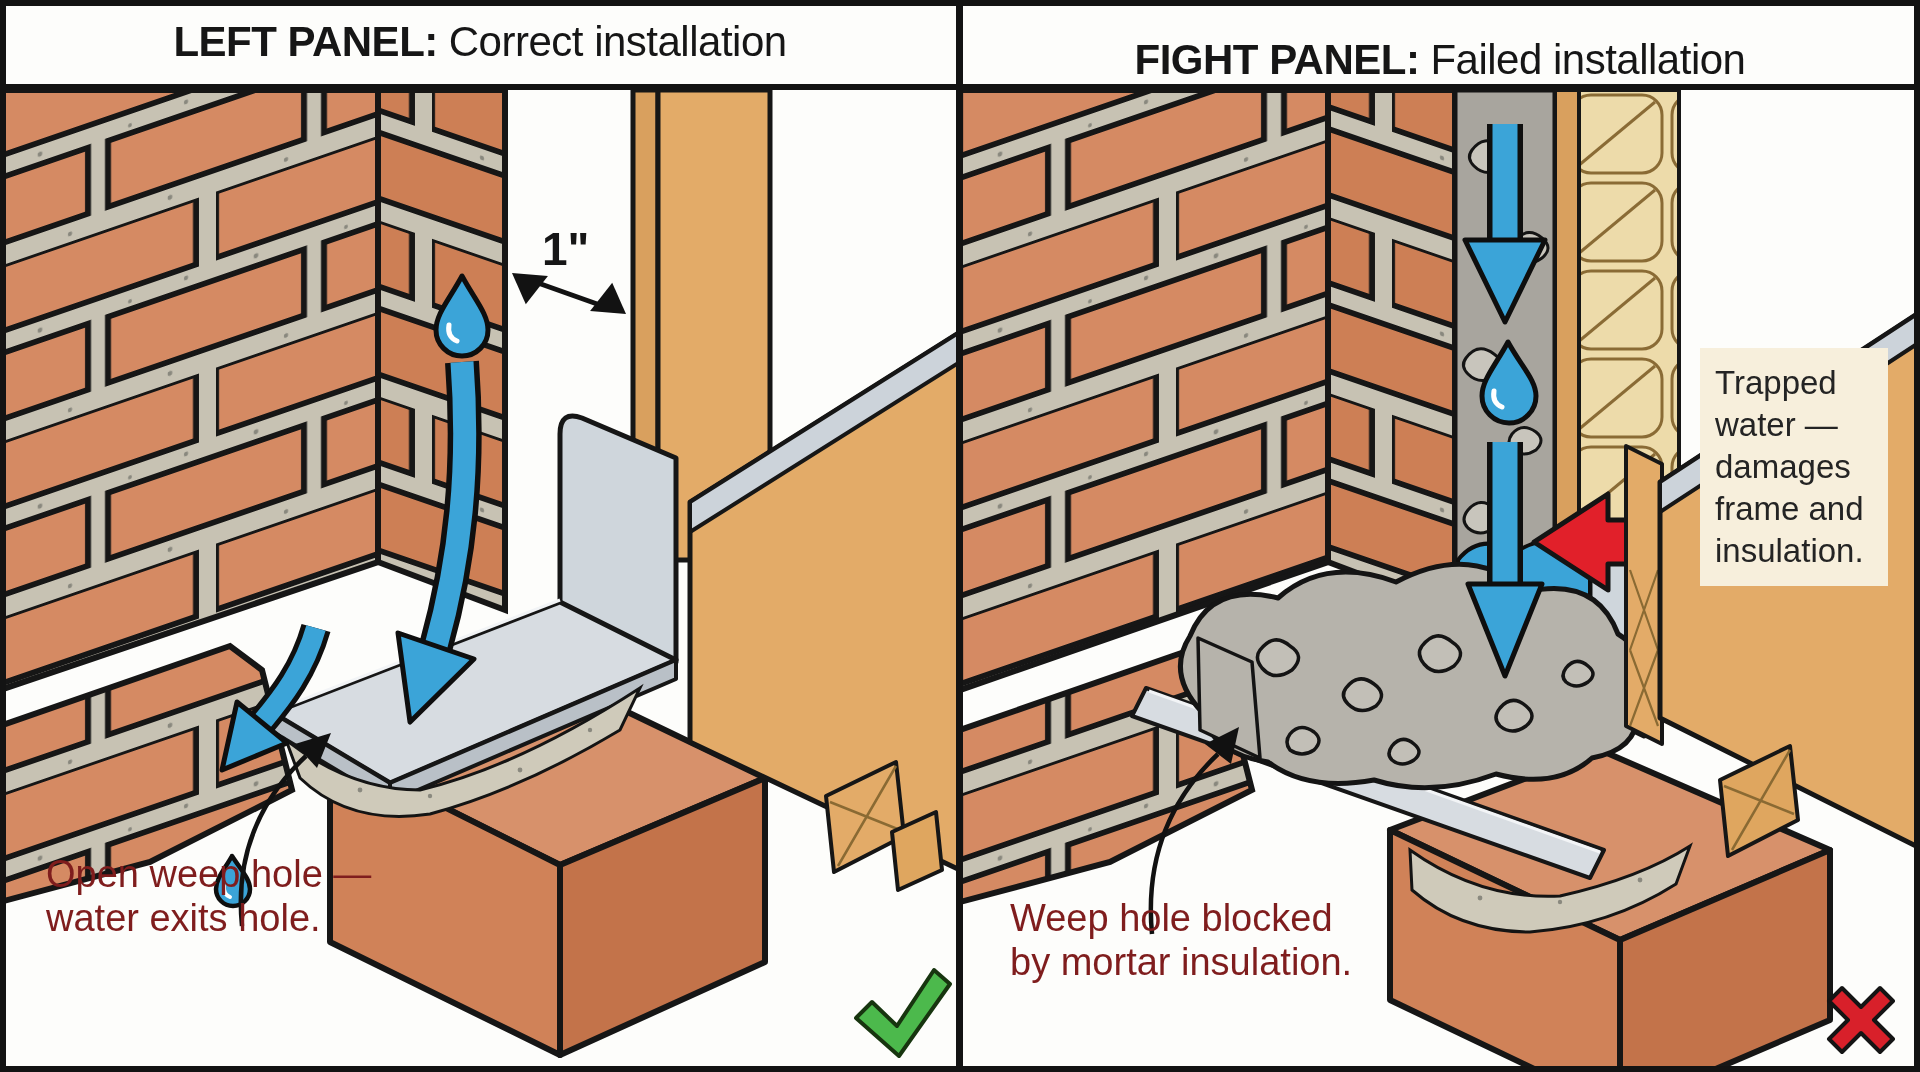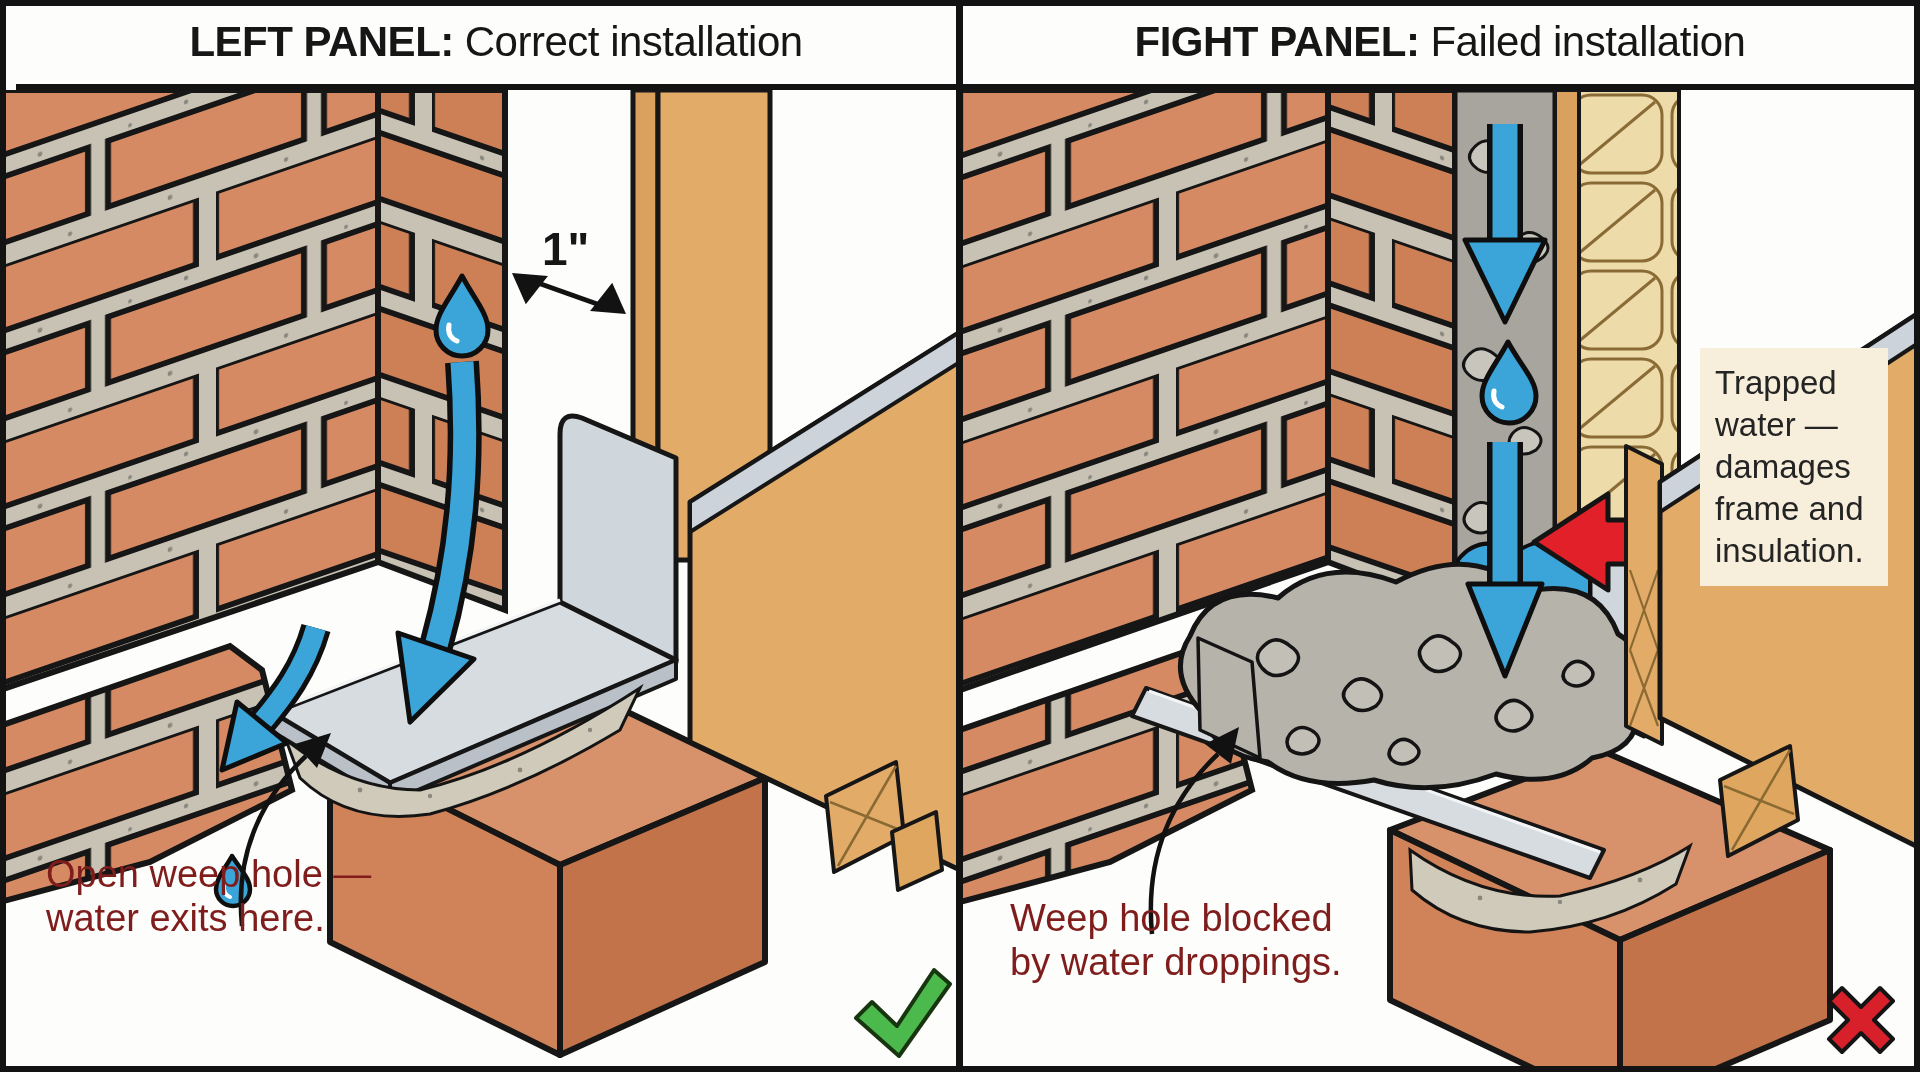--- a/index.html
+++ b/index.html
@@ -3,22 +3,22 @@
 <meta charset="utf-8">
 <style>
   html,body{margin:0;padding:0;background:#ffffff;}
   .canvas{position:relative;width:1920px;height:1072px;background:#fdfdfb;overflow:hidden;
           font-family:"Liberation Sans", sans-serif;color:#161616;}
   .frame{position:absolute;inset:0;border:6px solid #131313;pointer-events:none;z-index:60;}
   .divider{position:absolute;left:956px;top:0;width:7px;height:1072px;background:#131313;z-index:55;}
   .header{position:absolute;top:0;height:90px;width:960px;background:#fdfdfb;
           border-bottom:6px solid #131313;display:flex;align-items:center;justify-content:center;
           box-sizing:border-box;z-index:50;}
-  .header.left{left:16px;}
-  .header.right{left:960px;}
+  .header.left{left:0;}
+  .header.right{left:960px;align-items:flex-end;}
   .title{font-size:42px;letter-spacing:-0.5px;white-space:nowrap;}
   .title .t-bold{font-weight:700;}
   .title .t-rest{font-weight:400;margin-left:11px;}
   .diagram{position:absolute;top:90px;width:960px;height:982px;}
   .diagram.left{left:0;}
   .diagram.right{left:960px;}
   .dim-label{position:absolute;left:542px;top:222px;font-size:46px;font-weight:700;z-index:40;}
   .caption{position:absolute;font-size:38px;line-height:1.17;font-weight:400;color:#7f1d1d;z-index:40;}
   .caption.left{left:46px;top:852px;}
   .caption.right{left:1010px;top:848px;margin-top:48px;}
@@ -299,25 +299,25 @@
 
     <g>
       <path d="M869 911 L882 898 L901 917 L920 898 L933 911 L914 930 L933 949 L920 962 L901 943 L882 962 L869 949 L888 930 Z" fill="#d8202a" stroke="#141414" stroke-width="4" stroke-linejoin="round"></path>
     </g>
   </svg>
 
   <div class="dim-label">1"</div>
 
   <div class="caption left">
     <div>Open weep hole —</div>
-    <div>water exits here.</div>
+    <div>water exits hole.</div>
   </div>
 
   <div class="callout">Trapped water — damages frame and insulation.</div>
 
   <div class="caption right">
     <div>Weep hole blocked</div>
-    <div>by water droppings.</div>
+    <div>by mortar insulation.</div>
   </div>
 
   <div class="divider"></div>
   <div class="frame"></div>
 </div>
 
 </body></html>

